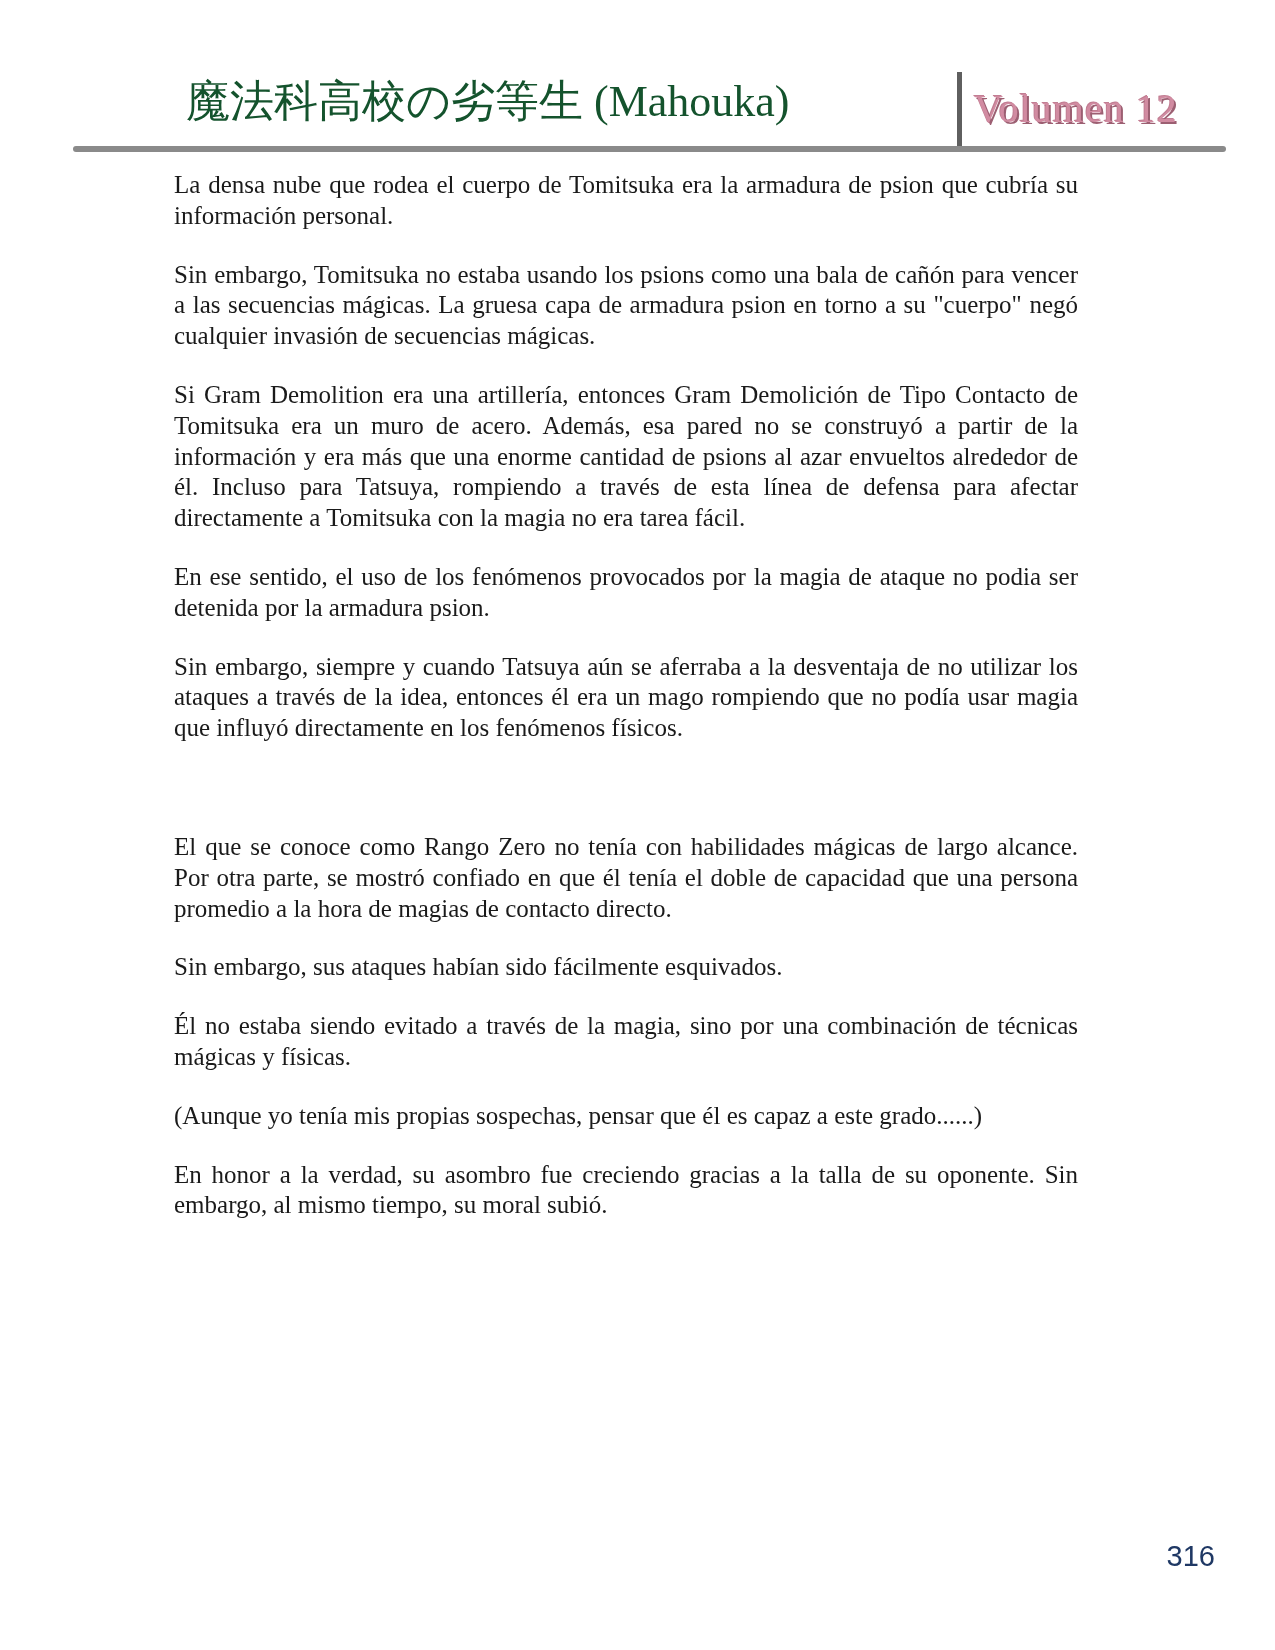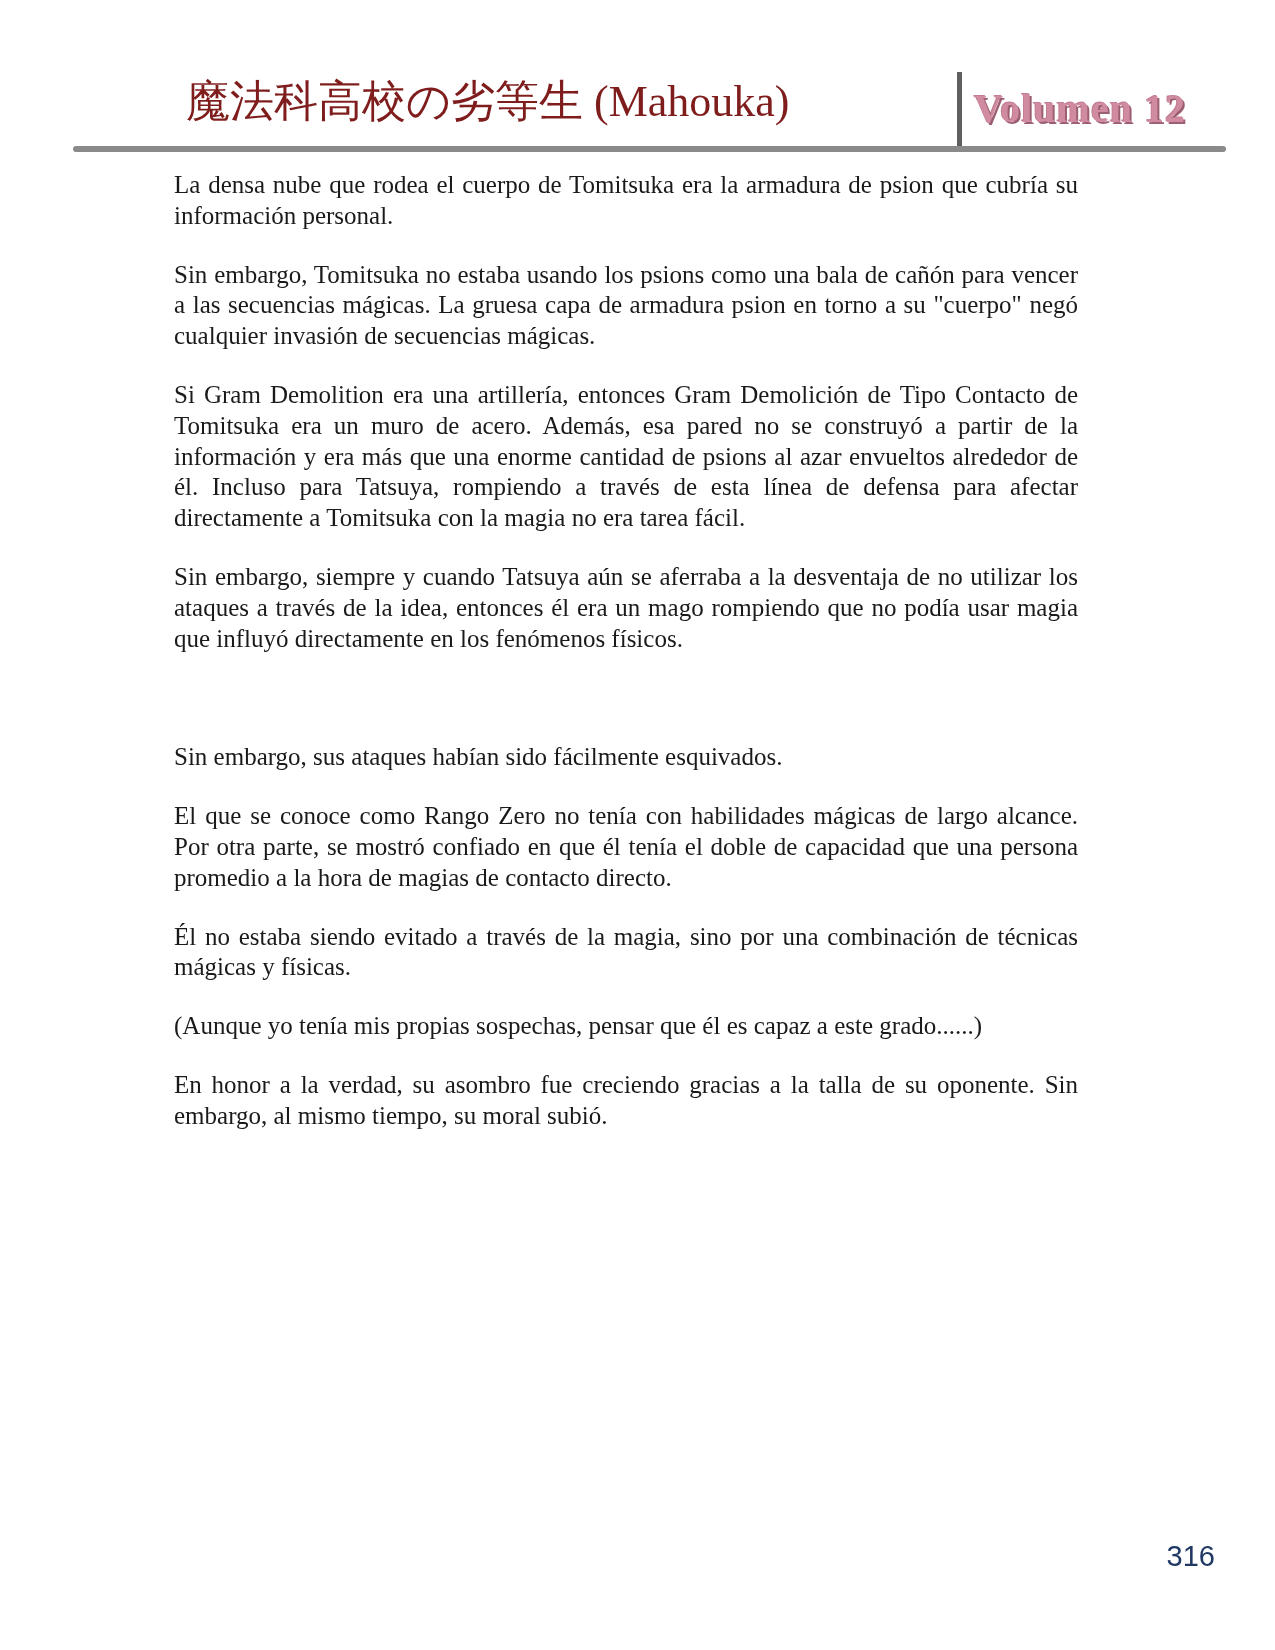--- a/index.html
+++ b/index.html
@@ -10,31 +10,31 @@
     position: relative;
     overflow: hidden;
     font-family: "Liberation Serif", "DejaVu Serif", serif;
   }
   .page-title {
     position: absolute;
     left: 186px;
     top: 78px;
     font-size: 44px;
     line-height: 1.1;
-    color: #7f1d1d;
+    color: #14532d;
     white-space: nowrap;
     font-family: "Liberation Serif", "DejaVu Serif", serif;
     text-align: center;
   }
   .volume-label {
     position: absolute;
     left: 974px;
     top: 85px;
     font-size: 40px;
-    font-weight: bold;
+    font-weight: normal;
     letter-spacing: 1px;
     color: #d18ba1;
     text-shadow: 2px 2px 0 #9c5f72, -1px -1px 0 #c27e93;
     font-family: "Liberation Serif", "DejaVu Serif", serif;
     white-space: nowrap;
   }
   .header-vertical-bar {
     position: absolute;
     left: 957px;
     top: 72px;
@@ -85,21 +85,22 @@
 <div class="header-vertical-bar"></div>
 
 <div class="volume-label">Volumen 12</div>
 
 <div class="header-rule"></div>
 
 <div class="content">
     <p class="para">La densa nube que rodea el cuerpo de Tomitsuka era la armadura de psion que cubría su información personal.</p>
     <p class="para">Sin embargo, Tomitsuka no estaba usando los psions como una bala de cañón para vencer a las secuencias mágicas. La gruesa capa de armadura psion en torno a su "cuerpo" negó cualquier invasión de secuencias mágicas.</p>
     <p class="para">Si Gram Demolition era una artillería, entonces Gram Demolición de Tipo Contacto de Tomitsuka era un muro de acero. Además, esa pared no se construyó a partir de la información y era más que una enorme cantidad de psions al azar envueltos alrededor de él. Incluso para Tatsuya, rompiendo a través de esta línea de defensa para afectar directamente a Tomitsuka con la magia no era tarea fácil.</p>
+    <p class="para">En ese sentido, el uso de los fenómenos provocados por la magia de ataque no podia ser detenida por la armadura psion.</p>
     <p class="para scene-break">Sin embargo, siempre y cuando Tatsuya aún se aferraba a la desventaja de no utilizar los ataques a través de la idea, entonces él era un mago rompiendo que no podía usar magia que influyó directamente en los fenómenos físicos.</p>
+    <p class="para">El que se conoce como Rango Zero no tenía con habilidades mágicas de largo alcance. Por otra parte, se mostró confiado en que él tenía el doble de capacidad que una persona promedio a la hora de magias de contacto directo.</p>
     <p class="para">Sin embargo, sus ataques habían sido fácilmente esquivados.</p>
-    <p class="para">El que se conoce como Rango Zero no tenía con habilidades mágicas de largo alcance. Por otra parte, se mostró confiado en que él tenía el doble de capacidad que una persona promedio a la hora de magias de contacto directo.</p>
     <p class="para">Él no estaba siendo evitado a través de la magia, sino por una combinación de técnicas mágicas y físicas.</p>
     <p class="para">(Aunque yo tenía mis propias sospechas, pensar que él es capaz a este grado......)</p>
     <p class="para">En honor a la verdad, su asombro fue creciendo gracias a la talla de su oponente. Sin embargo, al mismo tiempo, su moral subió.</p>
   </div>
 
 <div class="page-number">316</div>
 
 </body></html>

